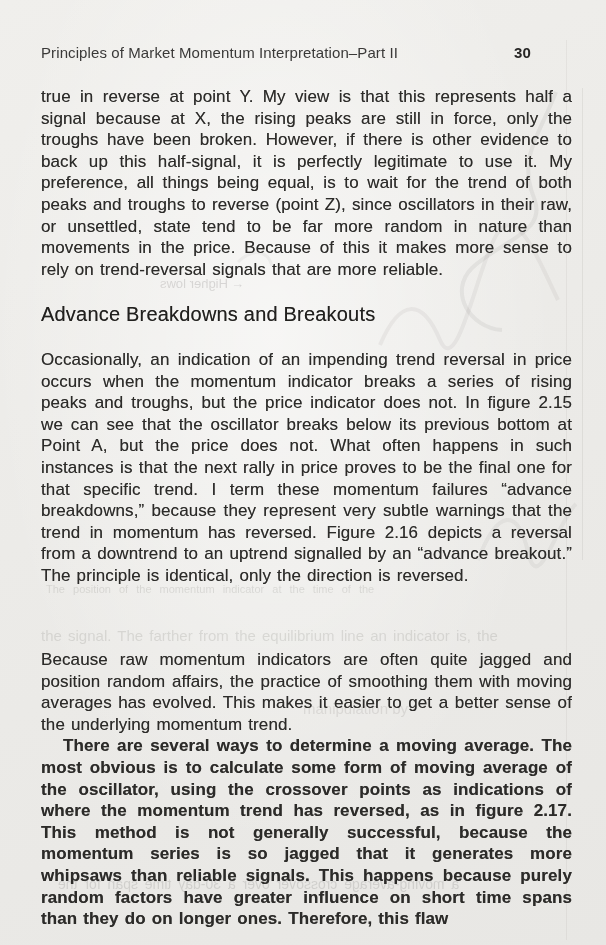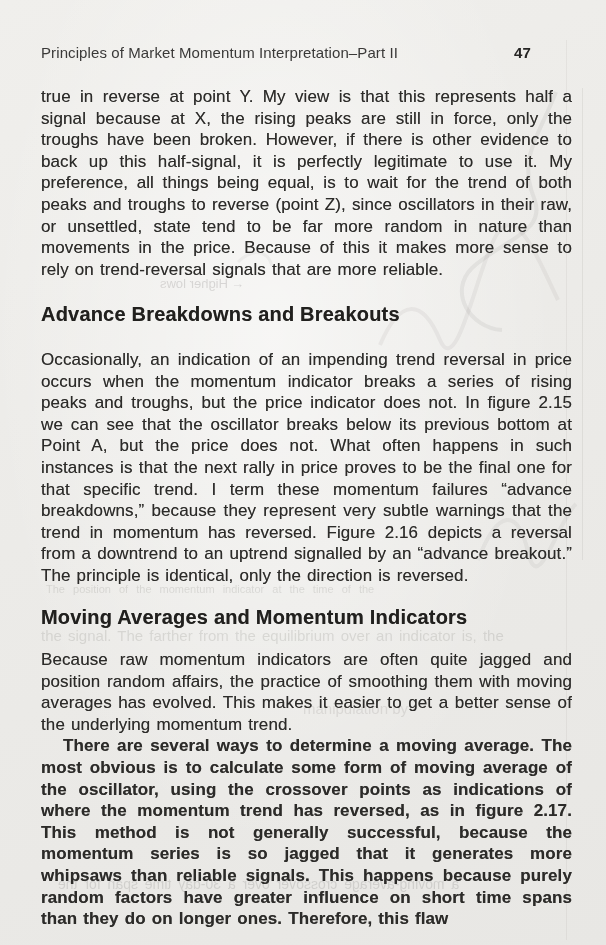--- a/index.html
+++ b/index.html
@@ -31,21 +31,21 @@
   .p2{top:349px;}
   .pgroup{position:absolute;left:41px;top:649px;width:531px;}
   .pgroup p{
     margin:0;font-size:17px;line-height:21.6px;text-align:justify;
     letter-spacing:0.1px;word-spacing:1.2px;
     text-shadow:0 0 0.4px rgba(44,43,41,0.55);
   }
   .pgroup p.indent{text-indent:22px;font-weight:bold;}
   .heading{
     position:absolute;left:41px;
-    font-size:20px;font-weight:bold;color:#21201e;letter-spacing:0.2px;
+    font-size:20px;font-weight:normal;color:#21201e;letter-spacing:0.2px;
     text-shadow:0 0 0.5px rgba(33,32,30,0.5);
   }
   .h1{top:303px;}
   .h2{top:606px;}
   
   .ghost{position:absolute;color:rgba(60,58,54,0.13);pointer-events:none;white-space:nowrap;}
   .ghost.mirror{transform:scaleX(-1);}
   .g-higherlows{top:276px;left:160px;font-size:13px;color:rgba(60,58,54,0.16);}
   .g-line-a{top:583px;left:46px;font-size:11px;word-spacing:5px;}
   .g-line-b{top:627px;left:41px;font-size:15px;word-spacing:2px;}
@@ -65,35 +65,34 @@
     <path d="M556 92 C538 138 518 158 534 198 C548 232 502 240 472 268 C448 292 470 328 502 330" fill="none" stroke="rgba(60,58,54,0.07)" stroke-width="4"></path>
     <path d="M380 345 C400 298 422 298 440 340 C458 382 480 252 500 230 C520 208 542 268 558 300" fill="none" stroke="rgba(60,58,54,0.06)" stroke-width="4"></path>
     <path d="M478 560 C498 508 518 508 528 552 C538 598 558 520 576 504" fill="none" stroke="rgba(60,58,54,0.055)" stroke-width="4"></path>
     <path d="M238 262 C252 248 268 250 272 266" fill="none" stroke="rgba(60,58,54,0.05)" stroke-width="3"></path>
   </svg>
   <div class="g-vline v1"></div>
   <div class="g-vline v2"></div>
 
   <div class="ghost mirror g-higherlows">← Higher lows</div>
   <div class="ghost g-line-a">The position of the momentum indicator at the time of the</div>
-  <div class="ghost g-line-b">the signal. The farther from the equilibrium over an indicator is, the</div>
+  <div class="ghost g-line-b">the signal. The farther from the equilibrium line an indicator is, the</div>
   <div class="ghost g-line-c">manipulation by</div>
   <div class="ghost mirror g-line-d">a moving-average crossover over a 30-day time span for the</div>
 
   <div class="header">
     <span>Principles of Market Momentum Interpretation–Part II</span>
-    <span class="pagenum">47</span>
+    <span class="pagenum">30</span>
   </div>
 
   <div class="para p1">true in reverse at point Y. My view is that this represents half a signal because at X, the rising peaks are still in force, only the troughs have been broken. However, if there is other evidence to back up this half-signal, it is perfectly legitimate to use it. My preference, all things being equal, is to wait for the trend of both peaks and troughs to reverse (point Z), since oscillators in their raw, or unsettled, state tend to be far more random in nature than movements in the price. Because of this it makes more sense to rely on trend-reversal signals that are more reliable.</div>
 
   <div class="heading h1">Advance Breakdowns and Breakouts</div>
 
   <div class="para p2">Occasionally, an indication of an impending trend reversal in price occurs when the momentum indicator breaks a series of rising peaks and troughs, but the price indicator does not. In figure 2.15 we can see that the oscillator breaks below its previous bottom at Point A, but the price does not. What often happens in such instances is that the next rally in price proves to be the final one for that specific trend. I term these momentum failures “advance breakdowns,” because they represent very subtle warnings that the trend in momentum has reversed. Figure 2.16 depicts a reversal from a downtrend to an uptrend signalled by an “advance breakout.” The principle is identical, only the direction is reversed.</div>
 
-  <div class="heading h2">Moving Averages and Momentum Indicators</div>
 
   <div class="pgroup">
     <p>Because raw momentum indicators are often quite jagged and position random affairs, the practice of smoothing them with moving averages has evolved. This makes it easier to get a better sense of the underlying momentum trend.</p>
     <p class="indent">There are several ways to determine a moving average. The most obvious is to calculate some form of moving average of the oscillator, using the crossover points as indications of where the momentum trend has reversed, as in figure 2.17. This method is not generally successful, because the momentum series is so jagged that it generates more whipsaws than reliable signals. This happens because purely random factors have greater influence on short time spans than they do on longer ones. Therefore, this flaw</p>
   </div>
 
 </div>
 
 </body></html>

